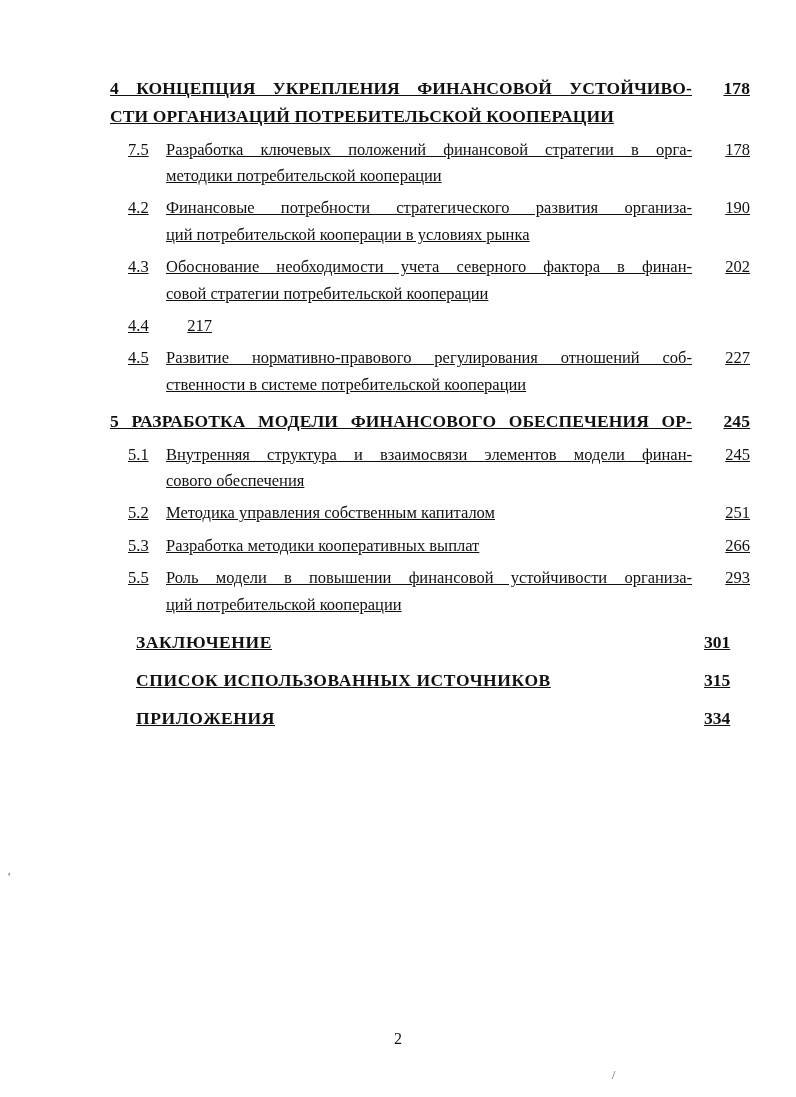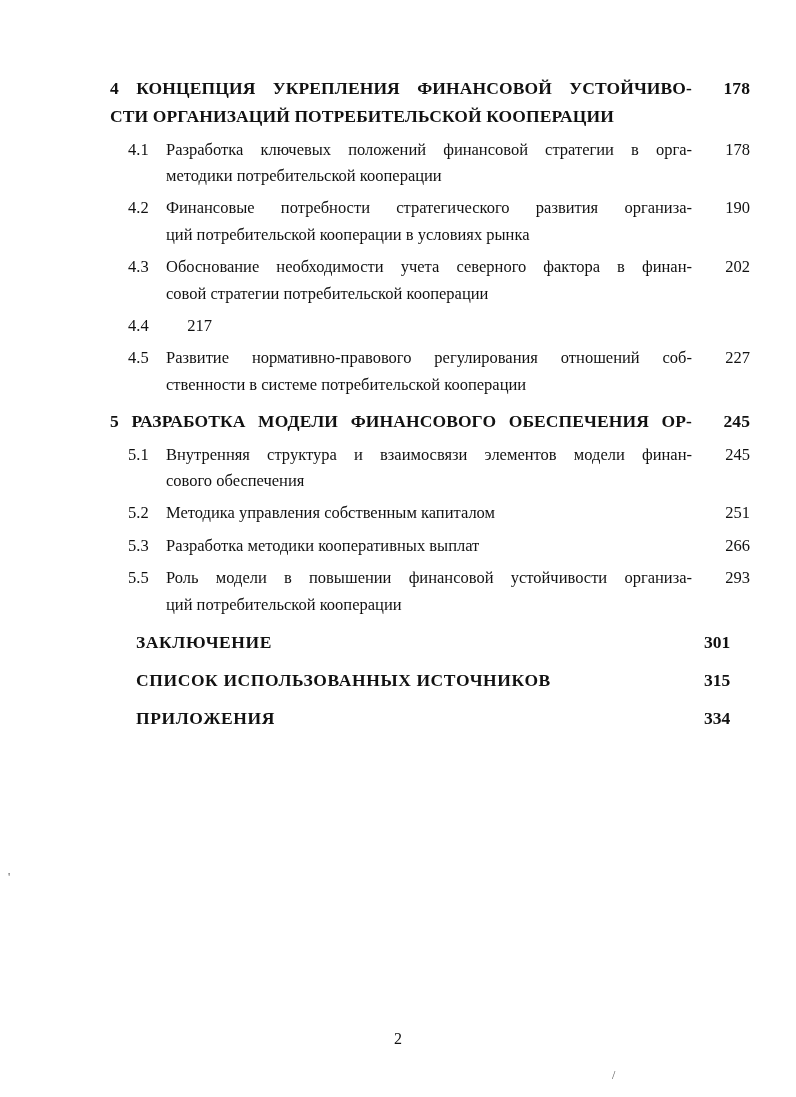--- a/index.html
+++ b/index.html
@@ -20,20 +20,21 @@
     left: 0;
     top: 0;
     width: 796px;
     height: 1097px;
   }
   .toc {
     position: absolute;
     left: 110px;
     top: 72px;
     width: 640px;
+    text-decoration: underline;
   }
   
   .chapter {
     display: flex;
     align-items: flex-start;
     font-weight: bold;
     font-size: 17.5px;
     line-height: 1.62;
     letter-spacing: 0.1px;
     margin-top: 2px;
@@ -146,21 +147,21 @@
 
     <div class="chapter">
       <div class="ch-text">
         <span>4 КОНЦЕПЦИЯ УКРЕПЛЕНИЯ ФИНАНСОВОЙ УСТОЙЧИВО-</span>
         <span class="line2">СТИ ОРГАНИЗАЦИЙ ПОТРЕБИТЕЛЬСКОЙ КООПЕРАЦИИ</span>
       </div>
       <div class="ch-page">178</div>
     </div>
 
     <div class="section gap-small">
-      <div class="sec-num">4.1</div>
+      <div class="sec-num">7.5</div>
       <div class="sec-title">
         <span class="tl-j">Разработка ключевых положений финансовой стратегии в орга-</span>
         <span class="tl">методики потребительской кооперации</span>
       </div>
       <div class="sec-page">178</div>
     </div>
 
     <div class="section gap-small">
       <div class="sec-num">4.2</div>
       <div class="sec-title">

